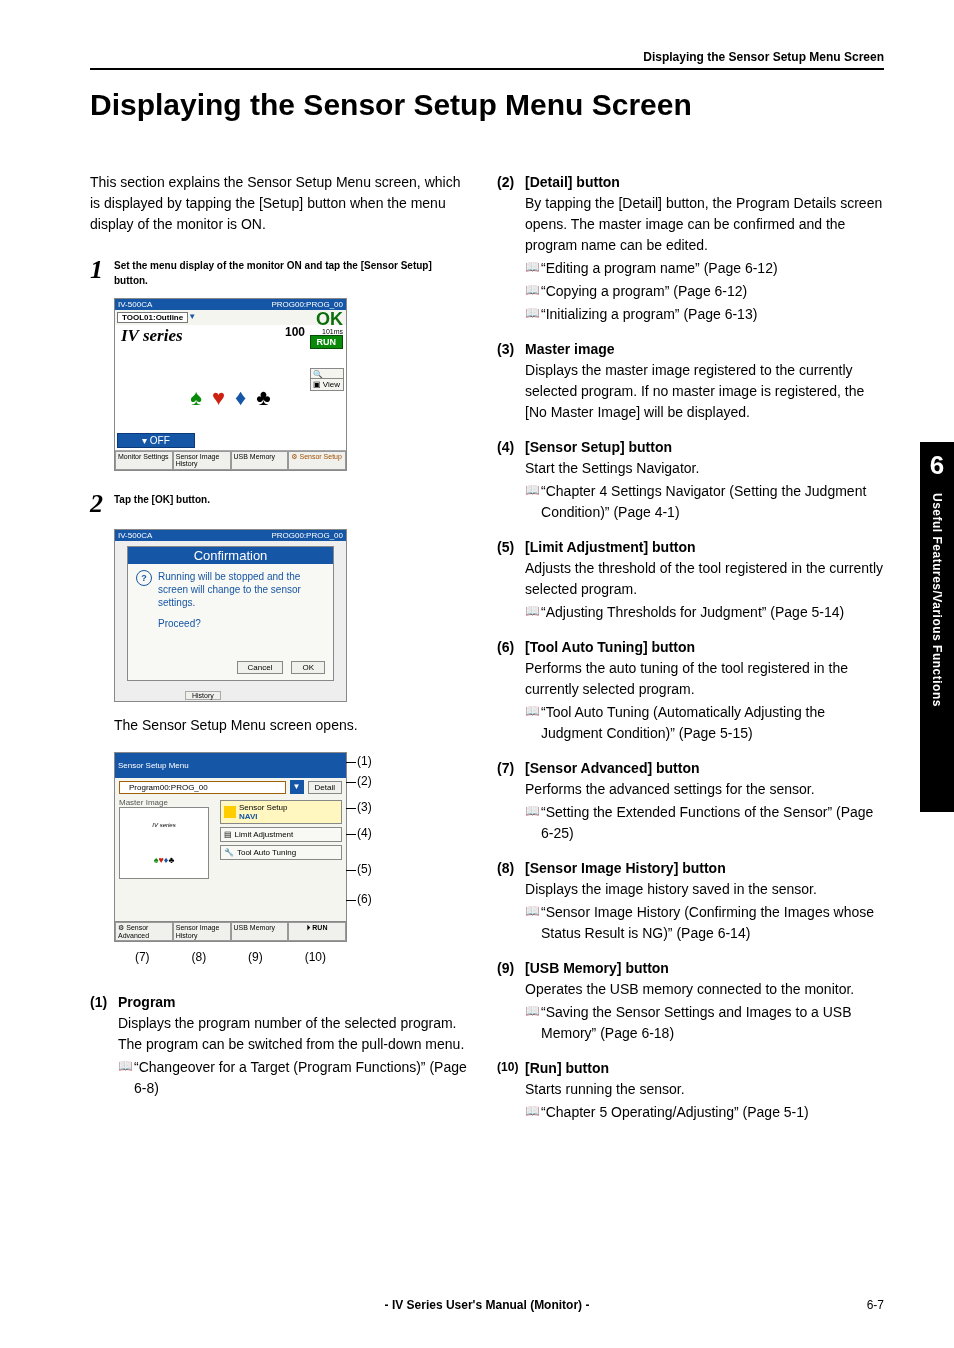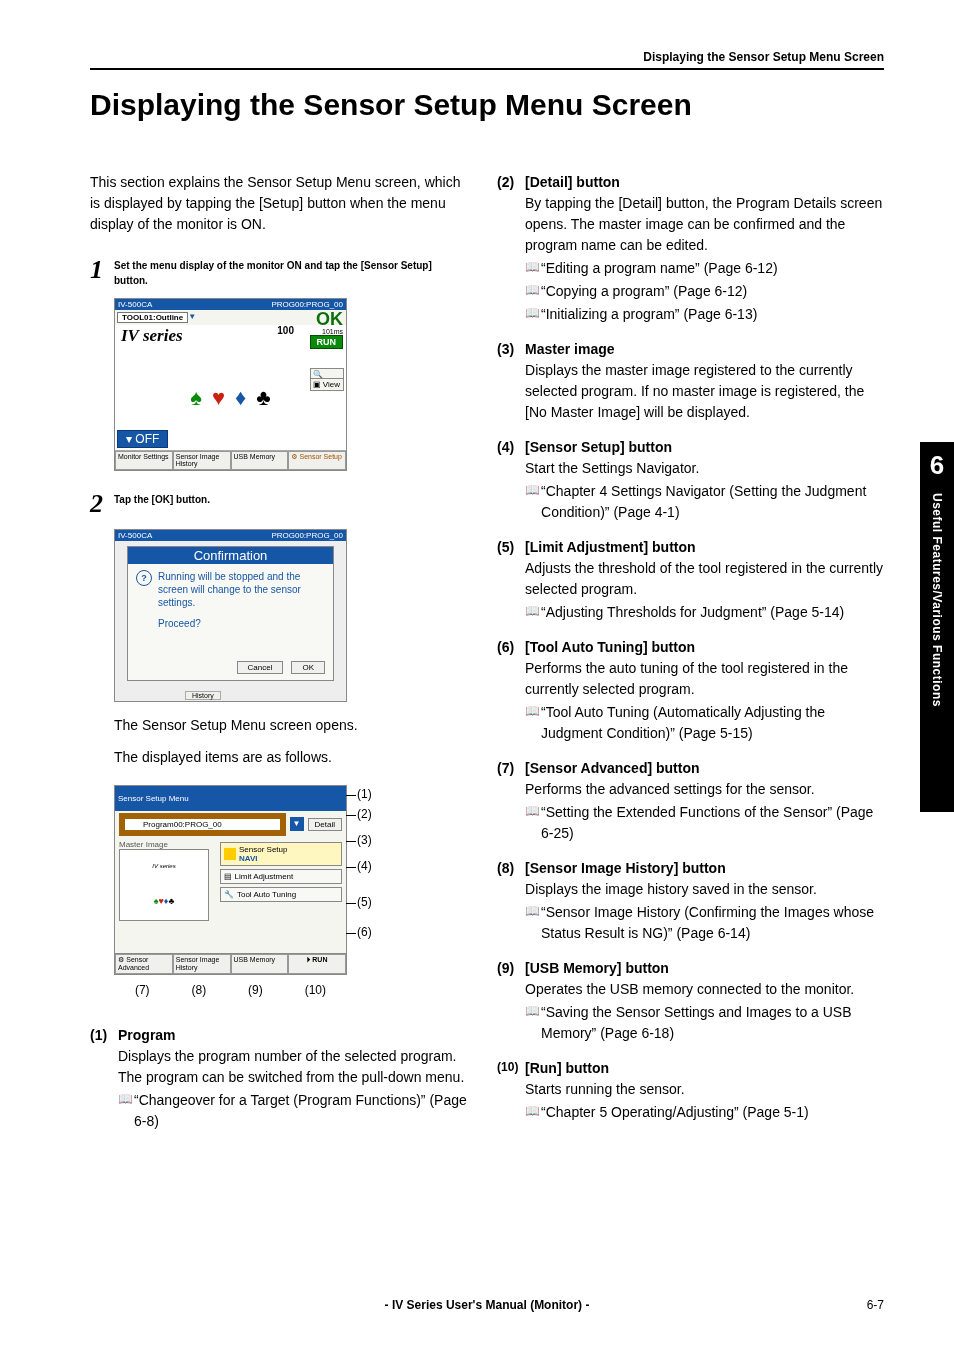--- a/index.html
+++ b/index.html
@@ -222,22 +222,22 @@
     background: #f5f5f0;
     text-align: left;
     padding: 1px 2px;
   }
   .dev-off {
     position: absolute;
     left: 2px;
     bottom: 2px;
     background: #1656a6;
     color: #fff;
-    font-size: 12px;
-    padding: 1px 8px;
+    font-size: 10px;
+    padding: 1px 24px;
     border: 1px solid #0a3a7a;
   }
   .dev-bot {
     display: flex;
     background: #eee;
     border-top: 1px solid #aaa;
   }
   .dev-bot-btn {
     flex: 1;
     font-size: 7px;
@@ -302,22 +302,22 @@
   .ssm-bar {
     background: #1656a6; color:#fff;
     font-size:8px; padding:8px 3px;
   }
   .ssm-row {
     display:flex; align-items:center;
     padding: 2px 4px; gap: 4px;
     background:#f5f5f0;
   }
   .ssm-select {
-    flex:1; background:#fff; border:6px solid #a16207;
-    padding:1px 18px;
+    flex:1; background:#fff; border:1px solid #a16207;
+    padding:1px 9px;
   }
   .ssm-chev {
     width:14px; height:14px;
     background:#1656a6; color:#fff;
     text-align:center; line-height:14px;
     font-size:8px;
   }
   .ssm-detail {
     border:1px solid #888; background:#f0f0ec;
     padding:1px 6px;
@@ -403,21 +403,21 @@
           <div class="dev-main">
             <div class="dev-tool">
               <span class="dev-tool-box">TOOL01:Outline</span>
               <span style="color:#1656a6;font-size:8px;">▼</span>
             </div>
             <div style="position:absolute;right:3px;top:0;text-align:right;">
               <div style="color:#0b6e0b;font-weight:bold;font-size:18px;line-height:1;">OK</div>
               <div style="font-size:7px;">101ms</div>
               <div class="dev-run">RUN</div>
             </div>
-            <div style="position:absolute;right:52px;top:15px;font-size:10px;font-weight:bold;text-align:right;">100</div>
+            <div style="position:absolute;right:41px;top:15px;font-size:12px;font-weight:bold;text-align:right;">100</div>
             <div class="dev-iv">IV series</div>
             <div class="ivcanvas">
               <span class="suit green">♠</span>
               <span class="suit red">♥</span>
               <span class="suit blue">♦</span>
               <span class="suit black">♣</span>
             </div>
             <div class="dev-side-btn" style="top:58px;">🔍 <span>Zoom</span></div>
             <div class="dev-side-btn" style="top:68px;">▣ <span>View</span></div>
             <div class="dev-off">▾ <span>OFF</span></div>
@@ -454,21 +454,20 @@
             </div>
             <div class="dialog-btns">
               <div class="dialog-btn">Cancel</div>
               <div class="dialog-btn">OK</div>
             </div>
           </div>
           <div style="position:absolute;bottom:1px;left:70px;font-size:7px;border:1px solid #aaa;background:#f0f0ec;padding:0 6px;">History</div>
         </div>
       </div>
       <div class="caption">The Sensor Setup Menu screen opens.</div>
-      <div class="caption">The displayed items are as follows.</div>
     </div>
 
     <div class="screenshot scr3wrap" style="margin-left:24px; margin-top:16px; height: 220px;">
       <div class="ssm">
         <div class="ssm-bar">Sensor Setup Menu</div>
         <div class="ssm-row">
           <div class="ssm-select">Program00:PROG_00</div>
           <div class="ssm-chev">▼</div>
           <div class="ssm-detail">Detail</div>
         </div>

